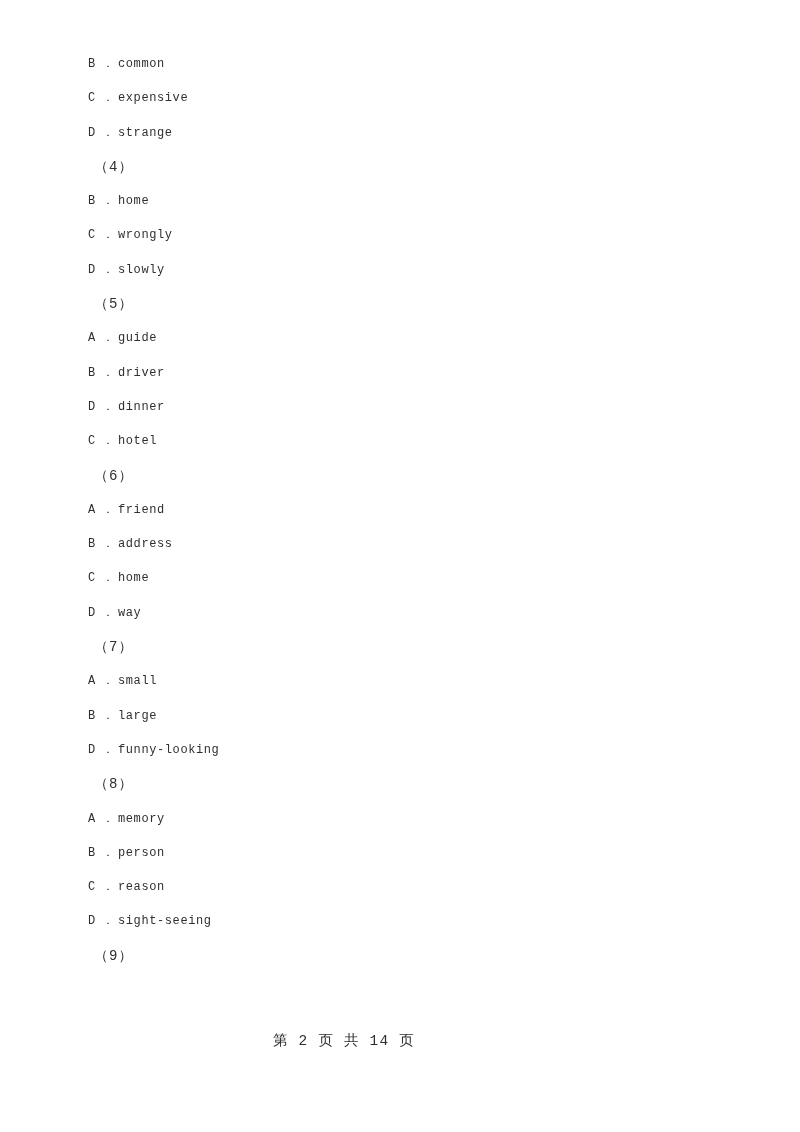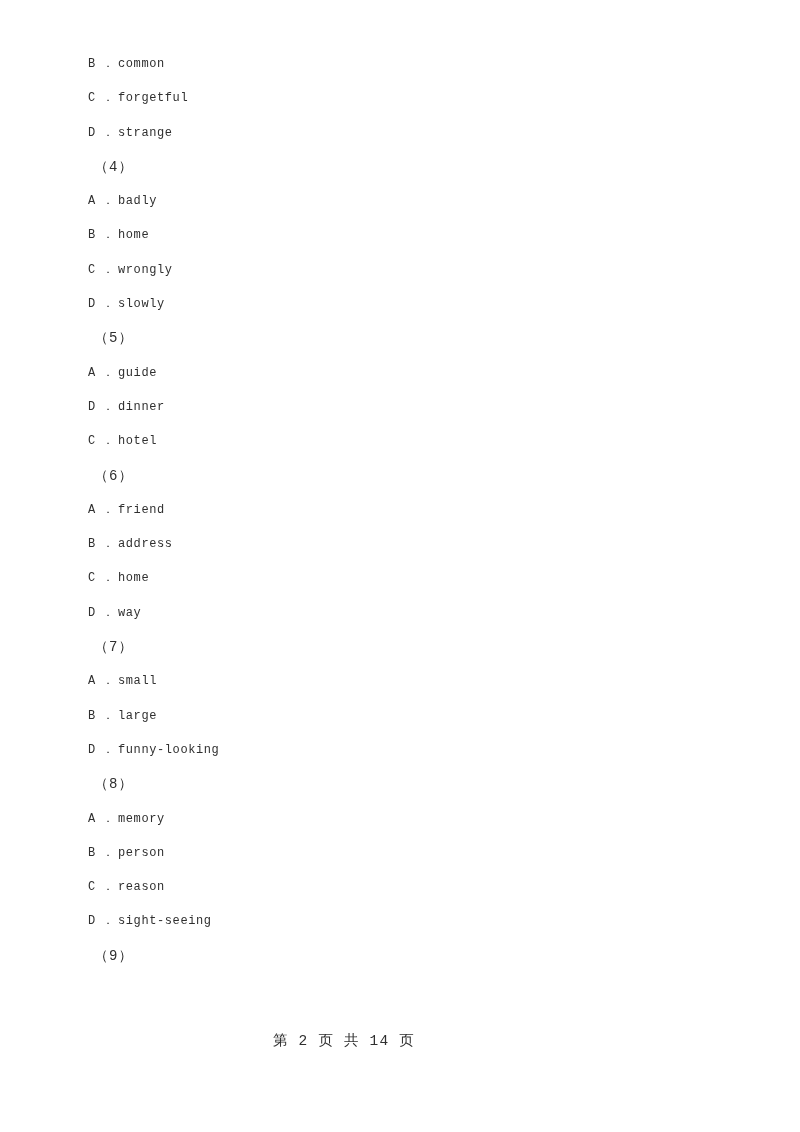--- a/index.html
+++ b/index.html
@@ -83,29 +83,29 @@
     font-family: "Liberation Mono", "DejaVu Sans Mono", monospace;
   }
 </style>
 </head>
 <body>
 
 <div id="page">
 
   <div id="content">
       <div class="line option"><span class="opt-letter">B</span><span class="opt-dot">．</span><span class="opt-text">common</span></div>
-      <div class="line option"><span class="opt-letter">C</span><span class="opt-dot">．</span><span class="opt-text">forgetful</span></div>
+      <div class="line option"><span class="opt-letter">C</span><span class="opt-dot">．</span><span class="opt-text">expensive</span></div>
       <div class="line option"><span class="opt-letter">D</span><span class="opt-dot">．</span><span class="opt-text">strange</span></div>
       <div class="line qnum">（4）</div>
-      <div class="line option"><span class="opt-letter">A</span><span class="opt-dot">．</span><span class="opt-text">badly</span></div>
       <div class="line option"><span class="opt-letter">B</span><span class="opt-dot">．</span><span class="opt-text">home</span></div>
       <div class="line option"><span class="opt-letter">C</span><span class="opt-dot">．</span><span class="opt-text">wrongly</span></div>
       <div class="line option"><span class="opt-letter">D</span><span class="opt-dot">．</span><span class="opt-text">slowly</span></div>
       <div class="line qnum">（5）</div>
       <div class="line option"><span class="opt-letter">A</span><span class="opt-dot">．</span><span class="opt-text">guide</span></div>
+      <div class="line option"><span class="opt-letter">B</span><span class="opt-dot">．</span><span class="opt-text">driver</span></div>
       <div class="line option"><span class="opt-letter">D</span><span class="opt-dot">．</span><span class="opt-text">dinner</span></div>
       <div class="line option"><span class="opt-letter">C</span><span class="opt-dot">．</span><span class="opt-text">hotel</span></div>
       <div class="line qnum">（6）</div>
       <div class="line option"><span class="opt-letter">A</span><span class="opt-dot">．</span><span class="opt-text">friend</span></div>
       <div class="line option"><span class="opt-letter">B</span><span class="opt-dot">．</span><span class="opt-text">address</span></div>
       <div class="line option"><span class="opt-letter">C</span><span class="opt-dot">．</span><span class="opt-text">home</span></div>
       <div class="line option"><span class="opt-letter">D</span><span class="opt-dot">．</span><span class="opt-text">way</span></div>
       <div class="line qnum">（7）</div>
       <div class="line option"><span class="opt-letter">A</span><span class="opt-dot">．</span><span class="opt-text">small</span></div>
       <div class="line option"><span class="opt-letter">B</span><span class="opt-dot">．</span><span class="opt-text">large</span></div>

